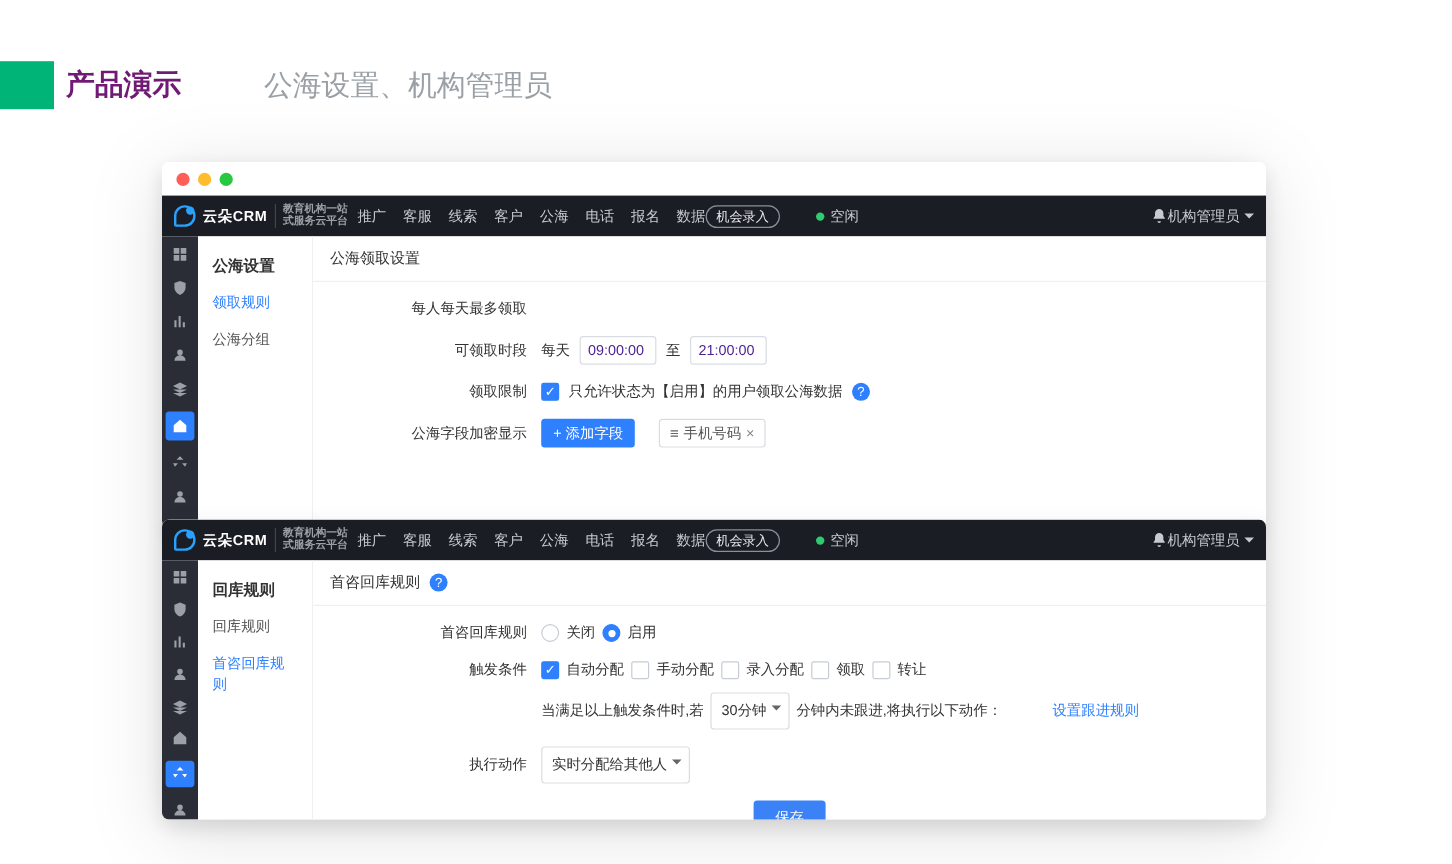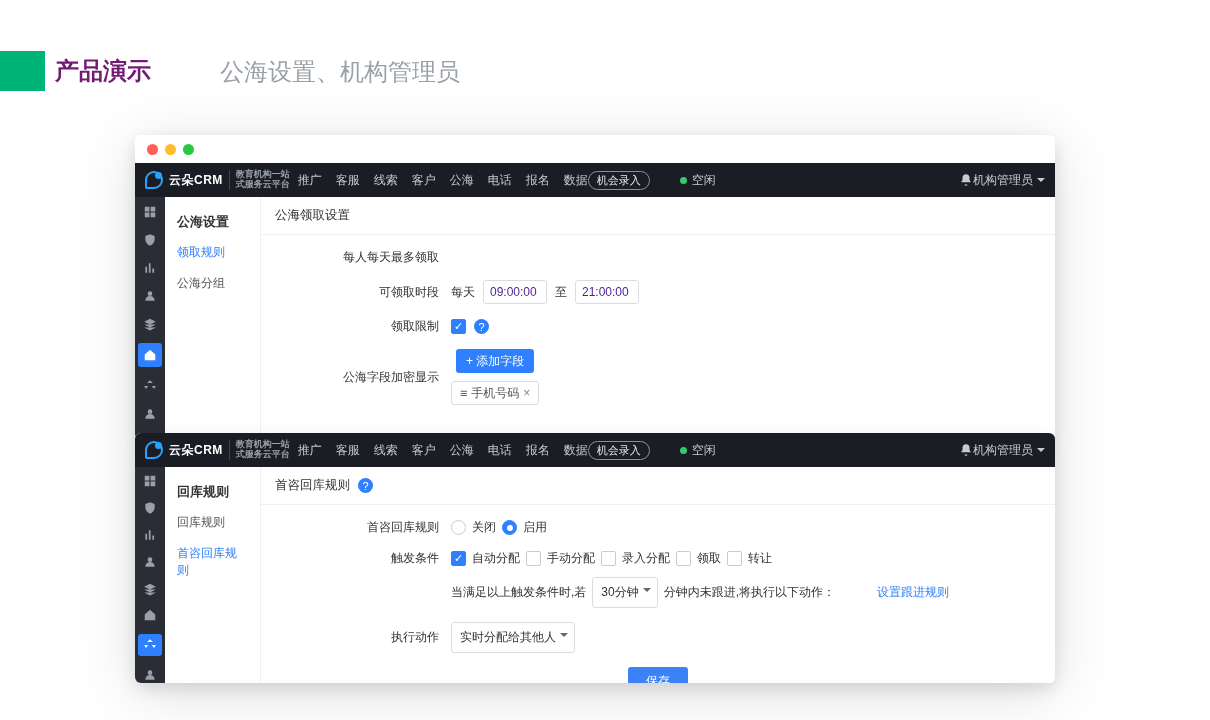--- a/index.html
+++ b/index.html
@@ -172,26 +172,27 @@
               <span>每天</span>
               <input class="inp time" value="09:00:00" style="">
               <span>至</span>
               <input class="inp time" value="21:00:00" style="">
             </div>
           </div>
           <div class="row">
             <div class="lab">领取限制</div>
             <div class="val">
               <span class="chk">✓</span>
+              <span>只允许状态为【启用】的用户领取公海数据</span>
               <span class="qmark">?</span>
             </div>
           </div>
           <div class="row">
             <div class="lab">公海字段加密显示</div>
-            <div class="val" style="flex-direction:column;align-items:center;gap:8px">
+            <div class="val" style="flex-direction:row;align-items:flex-end;gap:20px">
               <button class="btn-blue">+ 添加字段</button>
               <span class="tag">
                   <span class="ham">≡</span>
                   <span>手机号码</span>
                   <span class="x">×</span>
                 </span>
             </div>
           </div>
         </div>
       </div>

